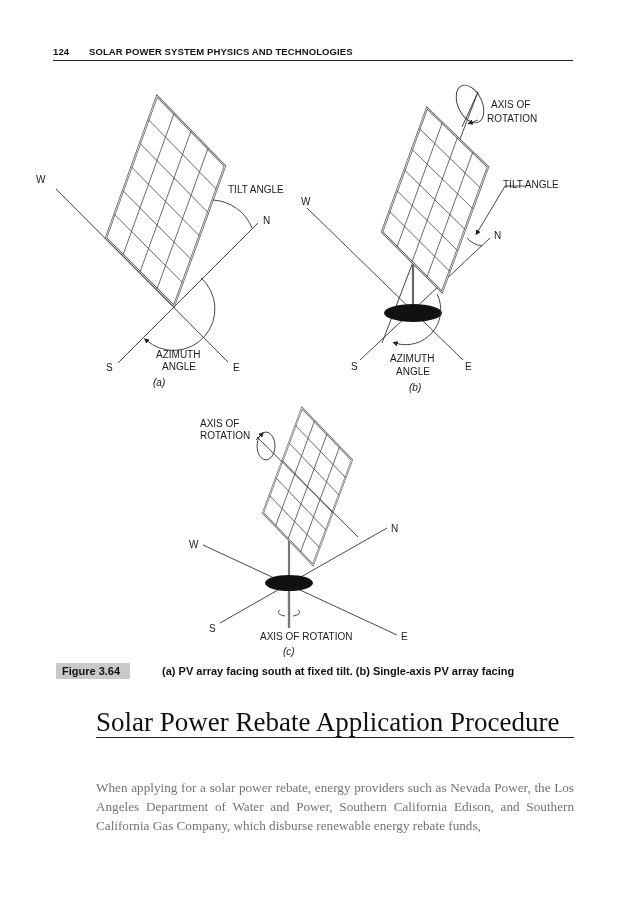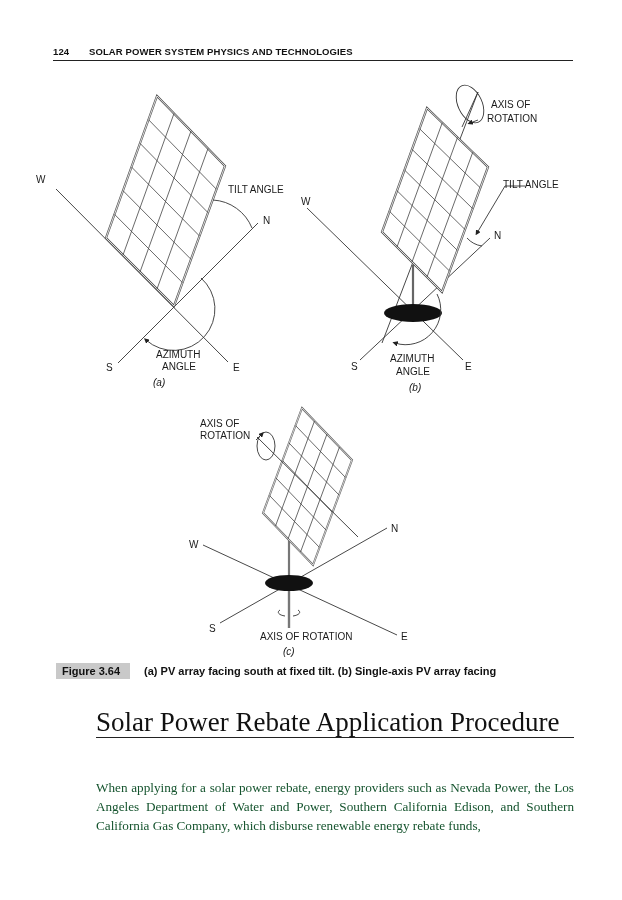--- a/index.html
+++ b/index.html
@@ -4,24 +4,24 @@
 <style>
   html, body { margin: 0; padding: 0; background: #ffffff; }
   body { width: 622px; height: 900px; position: relative; overflow: hidden; font-family: "Liberation Sans", sans-serif; color: #111; }
   .running-head { position: absolute; left: 53px; top: 44px; width: 520px; height: 16px; border-bottom: 1px solid #222; font-family: "Liberation Sans", sans-serif; font-weight: bold; font-size: 9.5px; letter-spacing: 0.1px; }
   .running-head .pg { position: absolute; left: 0; top: 2px; }
   .running-head .ttl { position: absolute; left: 36px; top: 2px; }
   svg#figure { position: absolute; left: 0; top: 0; width: 622px; height: 660px; }
   svg text { font-family: "Liberation Sans", sans-serif; font-size: 10px; fill: #1a1a1a; }
   svg text.sub { font-style: italic; }
   .caption { position: absolute; left: 56px; top: 663px; width: 520px; font-family: "Liberation Sans", sans-serif; font-weight: bold; font-size: 11px; line-height: 16px; color: #111; }
-  .caption .lbl { display: inline-block; background: #c9c9c9; padding: 0 10px 0 6px; margin-right: 14px; }
+  .caption .lbl { display: inline-block; background: #c9c9c9; padding: 0 10px 0 6px; margin-right: 32px; }
   .caption .line2 { display: block; margin-left: -6px; }
   .section-title { position: absolute; left: 96px; top: 707px; width: 478px; font-family: "Liberation Serif", serif; font-size: 27px; line-height: 30px; color: #111; padding-bottom: 0; border-bottom: 1px solid #222; }
-  .body-text { position: absolute; left: 96px; top: 778px; width: 478px; font-family: "Liberation Serif", serif; font-size: 13.2px; line-height: 19px; text-align: justify; color: #14532d; }
+  .body-text { position: absolute; left: 96px; top: 778px; width: 478px; font-family: "Liberation Serif", serif; font-size: 13.2px; line-height: 19px; text-align: justify; color: #737373; }
 </style>
 </head>
 <body>
 
 <div class="running-head">
   <span class="pg">124</span>
   <span class="ttl">SOLAR POWER SYSTEM PHYSICS AND TECHNOLOGIES</span>
 </div>
 
 <svg id="figure" viewBox="0 0 622 660" xmlns="http://www.w3.org/2000/svg">

